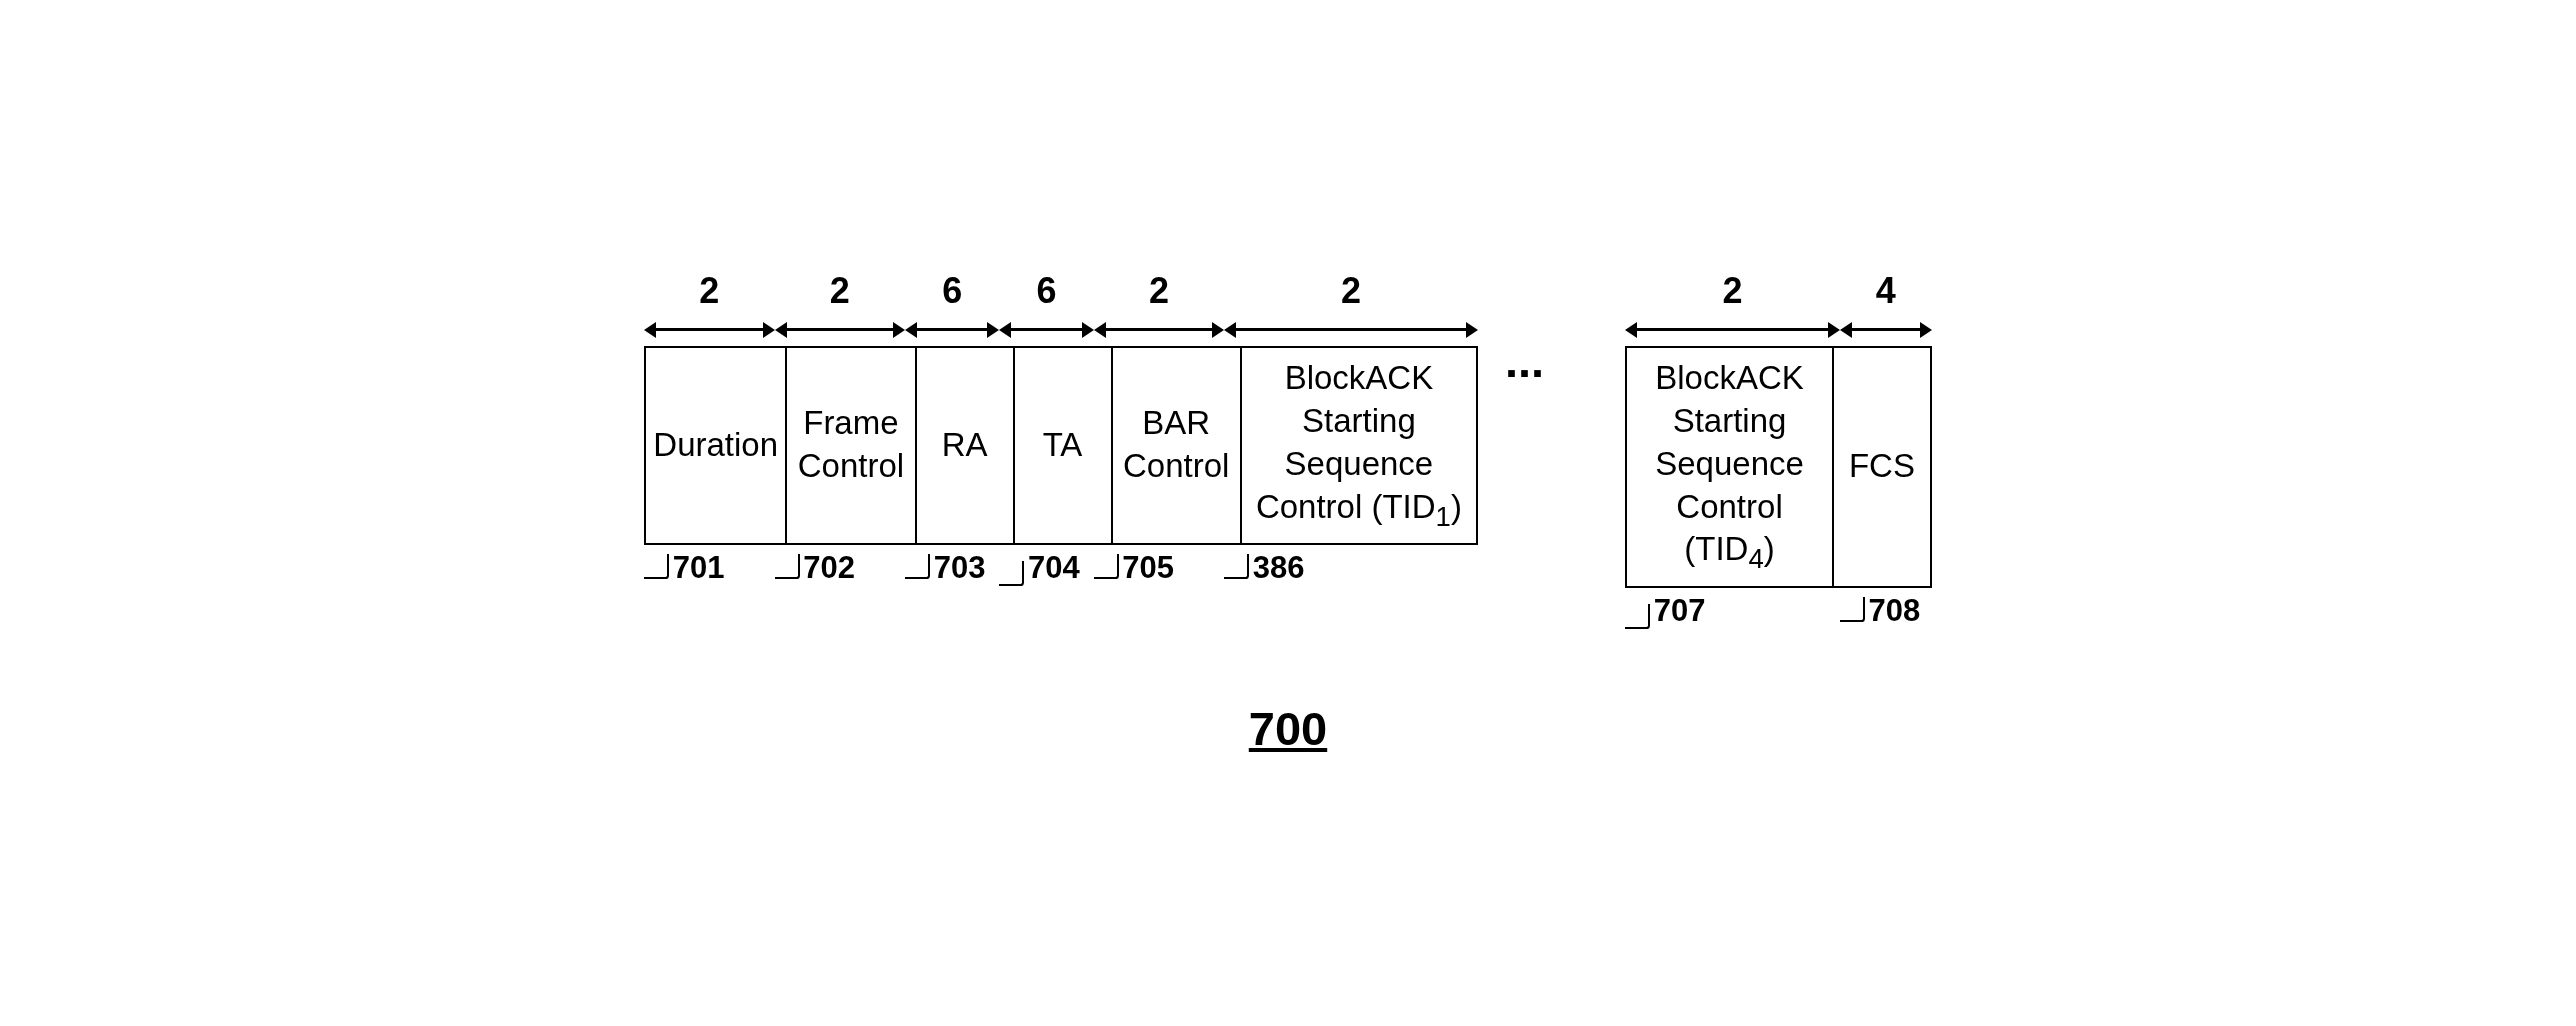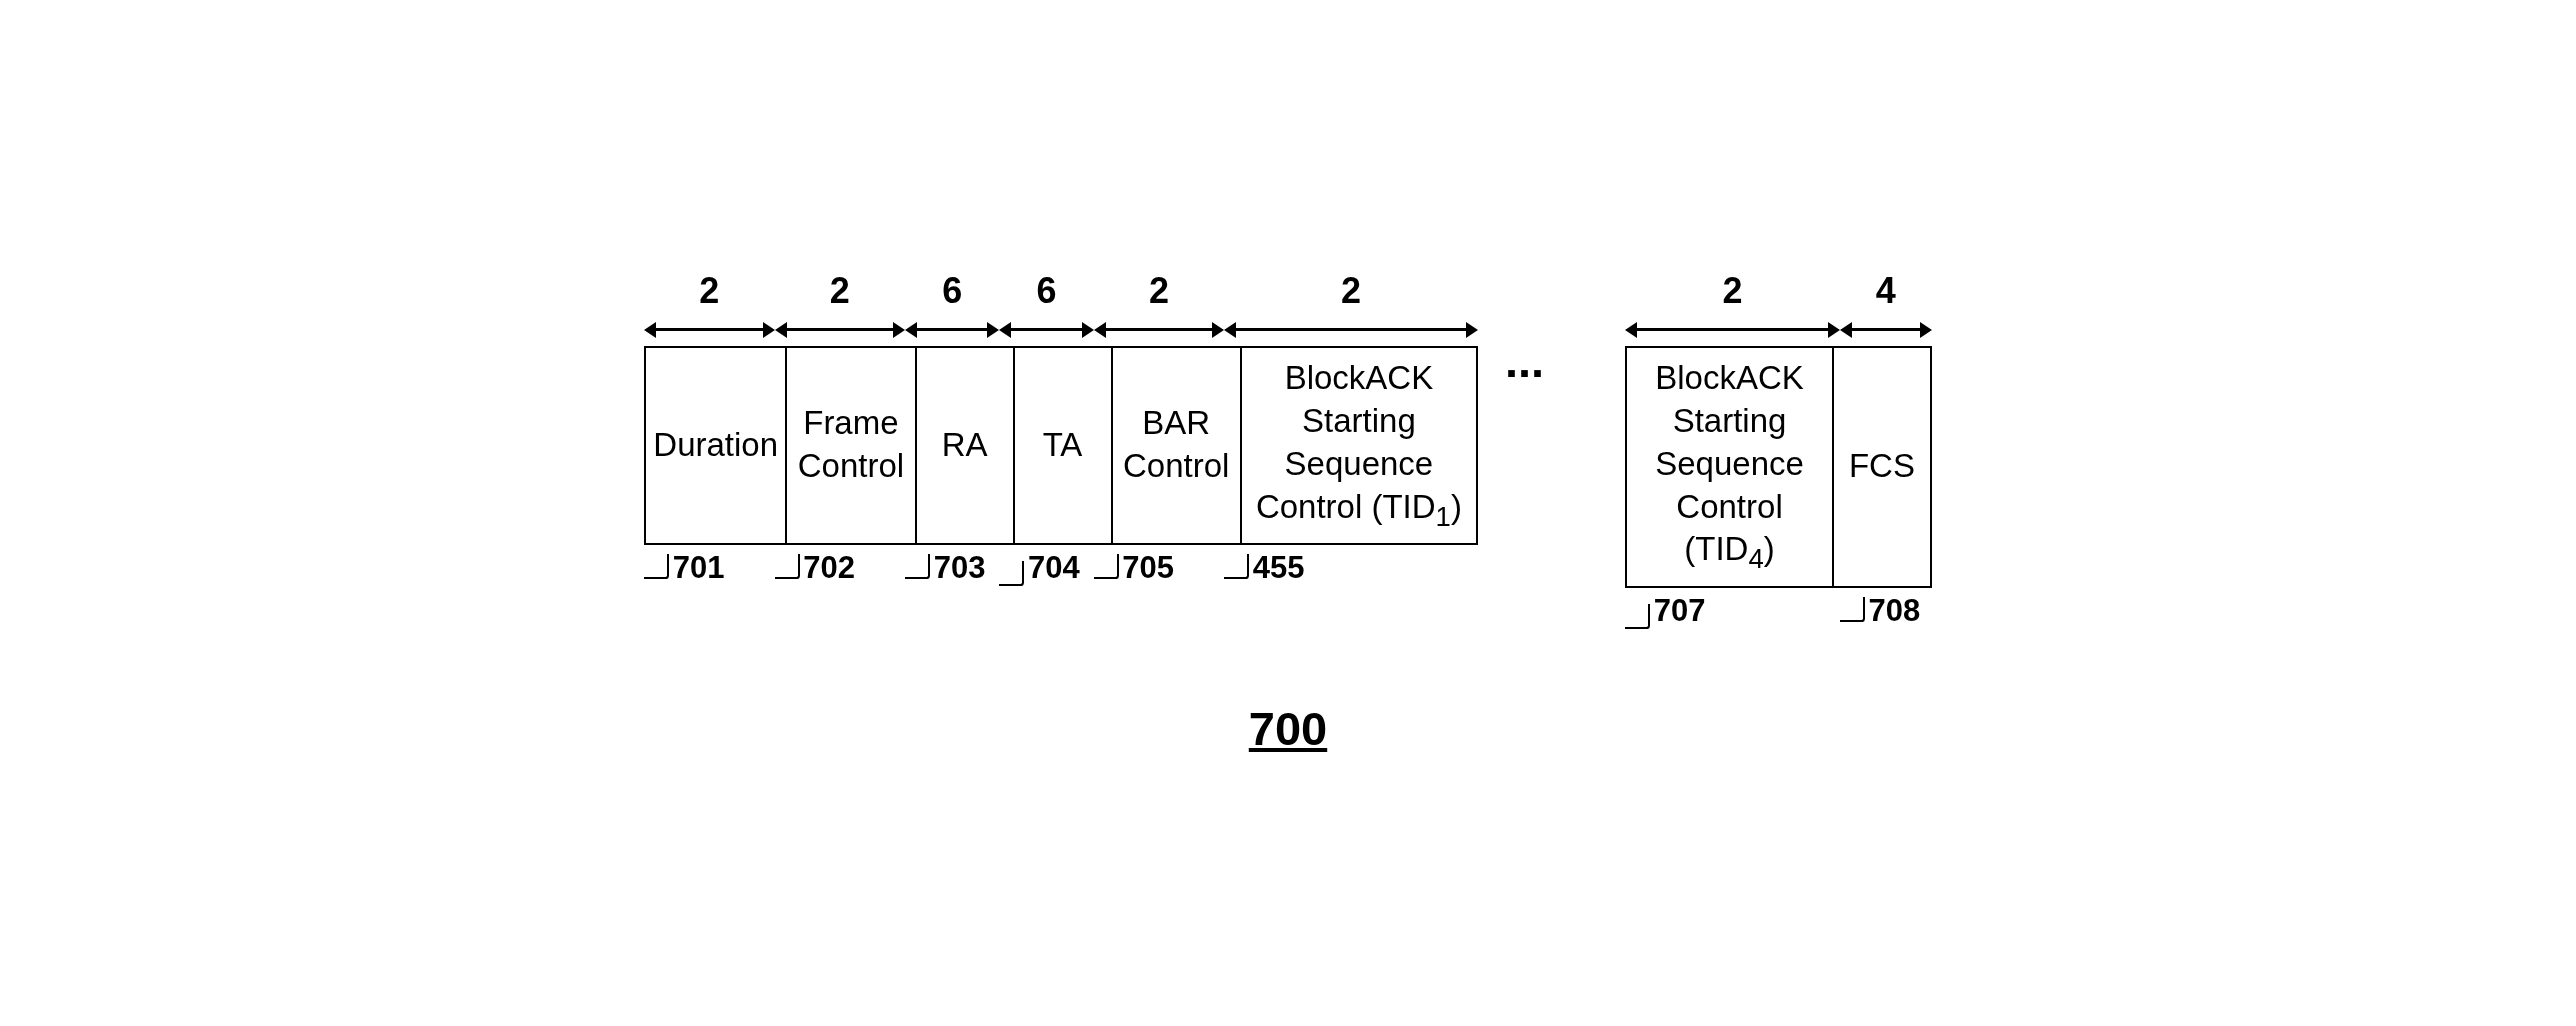--- a/index.html
+++ b/index.html
@@ -256,21 +256,21 @@
         <div class="label-group" style="flex:1.3; align-items:flex-end;">
           <div class="label-bracket"></div>
           <span class="label-text">704</span>
         </div>
         <div class="label-group" style="flex:1.8; align-items:flex-start;">
           <div class="label-bracket"></div>
           <span class="label-text">705</span>
         </div>
         <div class="label-group" style="flex:3.5; align-items:flex-start;">
           <div class="label-bracket"></div>
-          <span class="label-text">455</span>
+          <span class="label-text">386</span>
         </div>
       </div>
     </div>
 
     <div class="ellipsis">...</div>
 
     <div class="right-block">
 
       <div class="arrow-row" style="display:flex; align-items:flex-end; width:100%;">
         <div class="arrow-unit" style="flex:3.5;">

